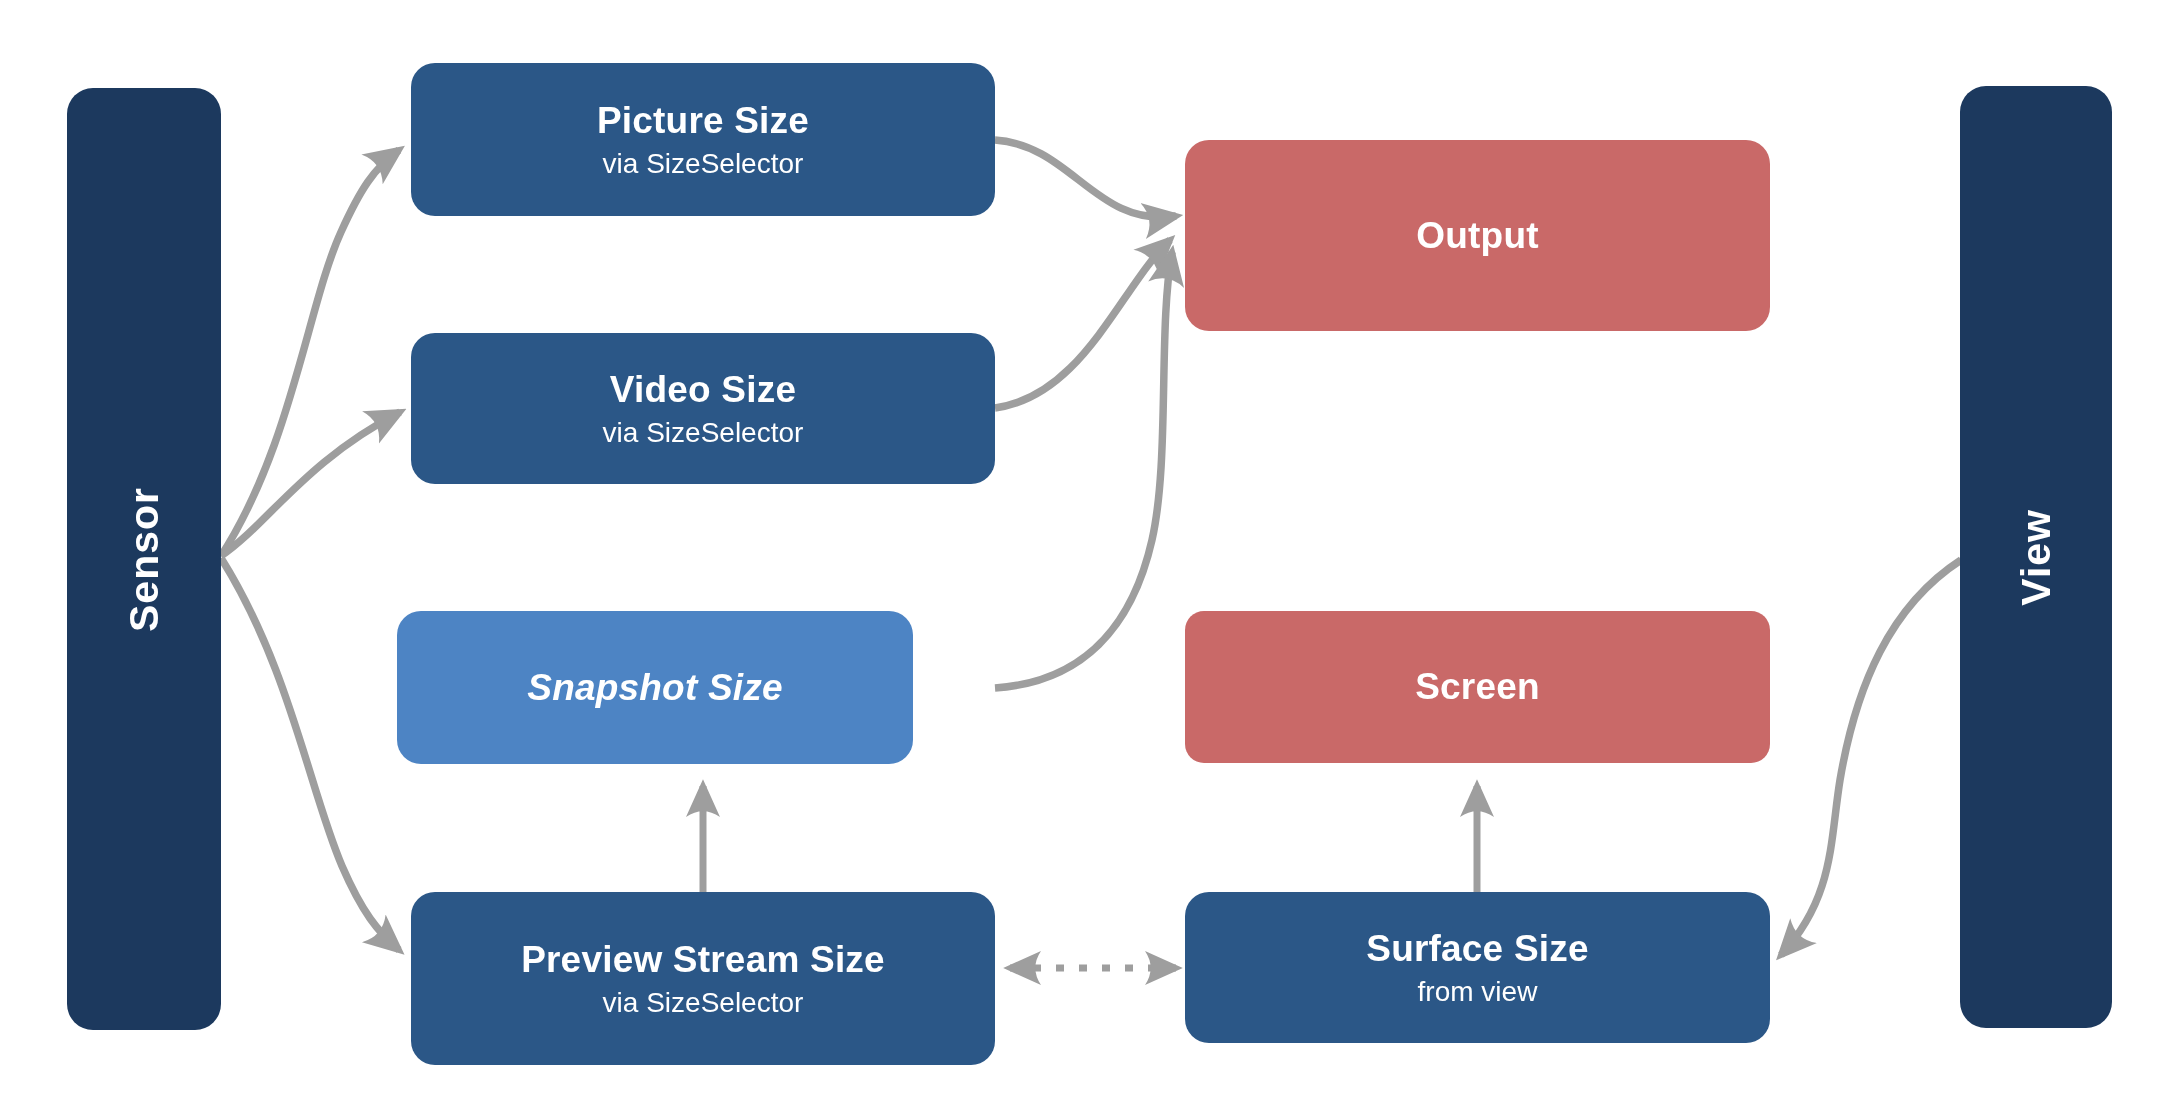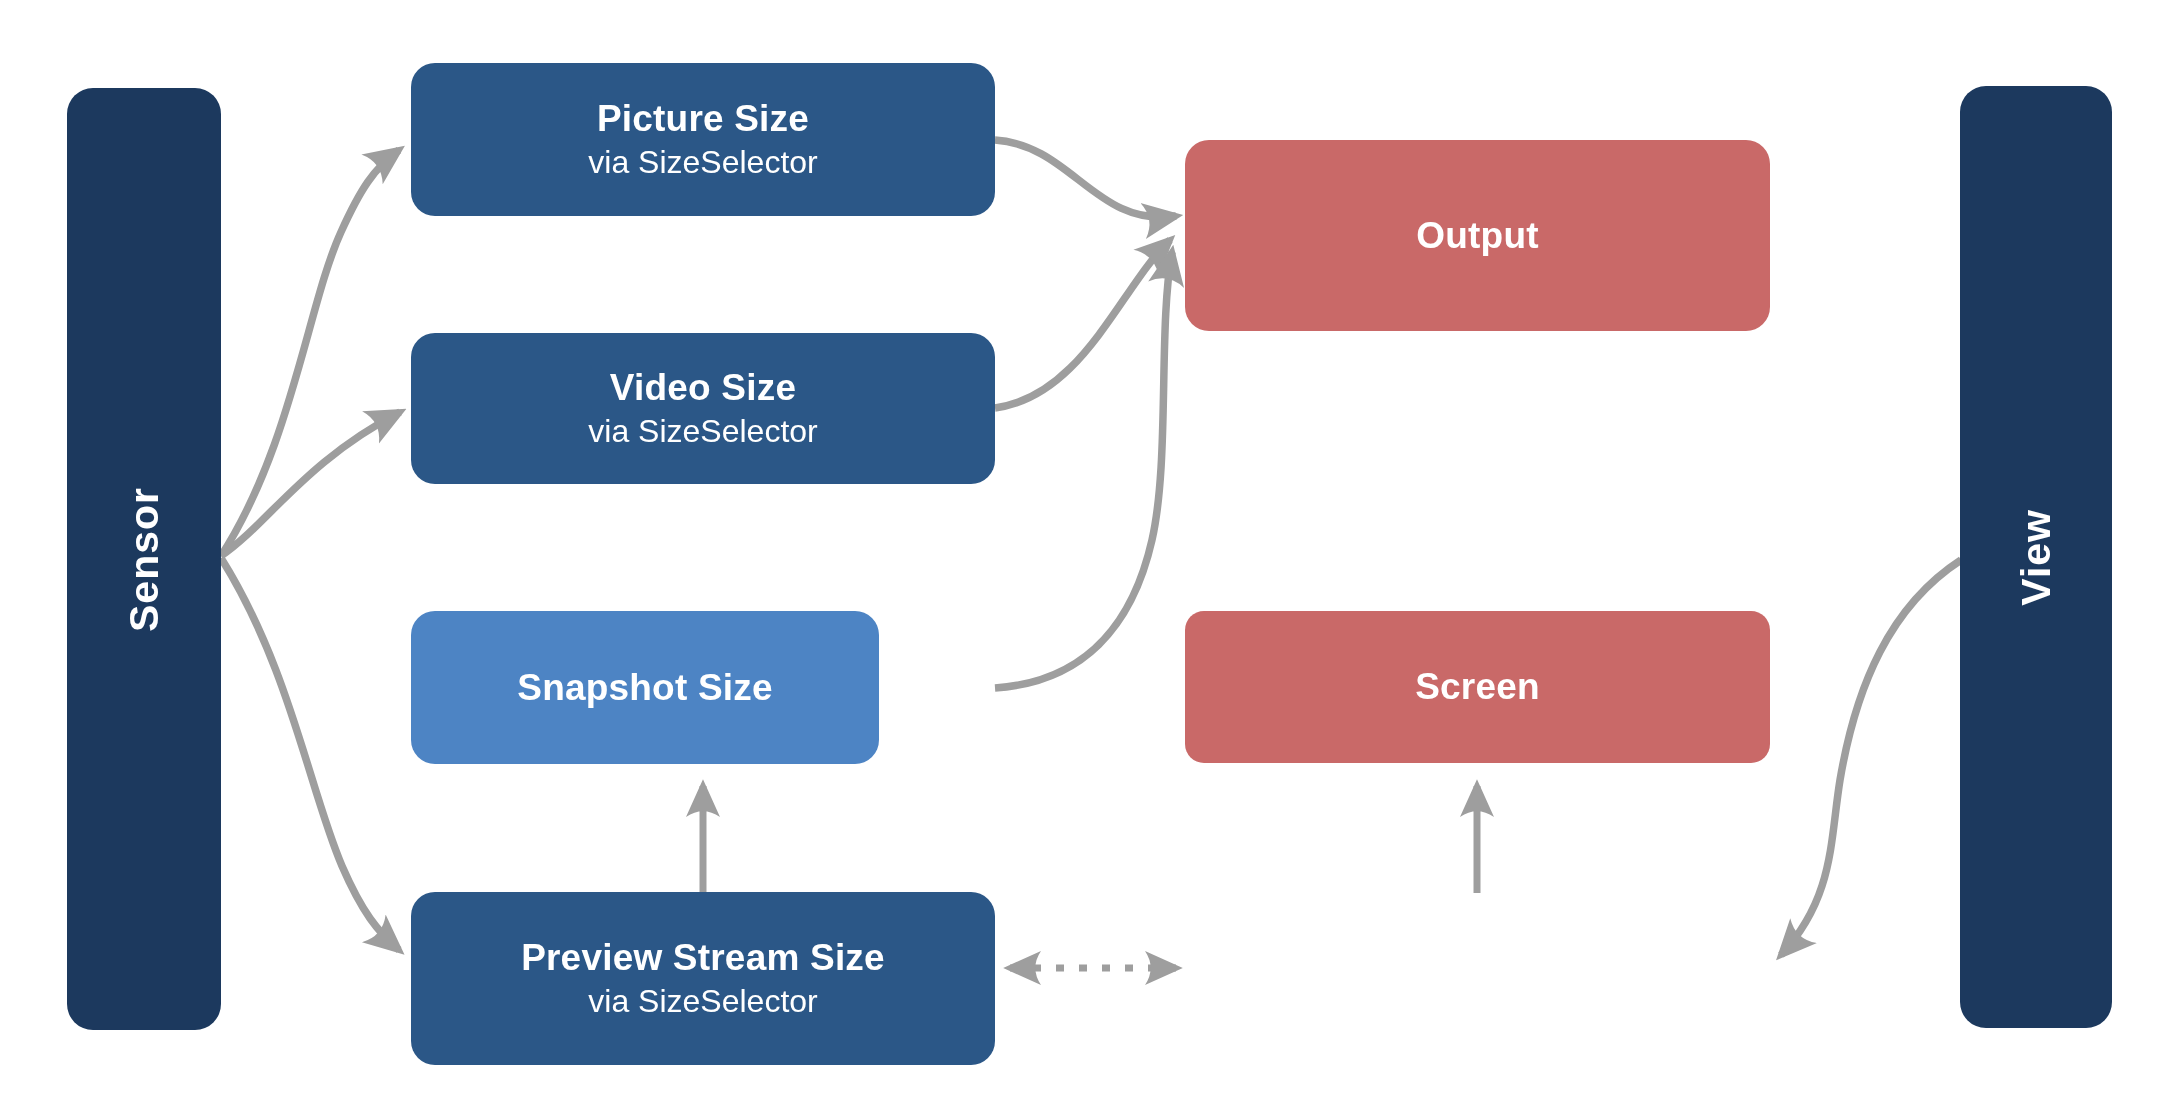--- a/index.html
+++ b/index.html
@@ -14,21 +14,21 @@
   svg.edges{position:absolute; left:0; top:0; width:2182px; height:1104px;}
   .edge{fill:none; stroke:var(--arrow); stroke-width:7.5;}
   .edge.vert{stroke-width:7;}
   .edge.dotted{stroke-width:7; stroke-dasharray:8 15;}
   .node{
     position:absolute; border-radius:24px; color:var(--ink);
     display:flex; flex-direction:column; align-items:center; justify-content:center;
     gap:6px; text-align:center; box-sizing:border-box;
   }
   .node .t{font-size:37px; font-weight:700; line-height:1.12; letter-spacing:.2px;}
-  .node .s{font-size:32px; font-weight:400; line-height:1.12;}
+  .node .s{font-size:28px; font-weight:400; line-height:1.12;}
   .blue{background:var(--blue);}
   .lightblue{background:var(--lightblue);}
   .red{background:var(--red);}
   .rail{background:var(--navy); border-radius:26px;}
   .rail .label{
     writing-mode:vertical-rl; transform:rotate(180deg);
     font-size:41px; font-weight:700; letter-spacing:1px;
   }
 </style>
 </head>
@@ -66,35 +66,39 @@
   <div class="node blue" style="left:411px; top:63px; width:584px; height:153px;">
     <span class="t">Picture Size</span>
     <span class="s">via SizeSelector</span>
   </div>
 
   <div class="node blue" style="left:411px; top:333px; width:584px; height:151px;border-radius:24px;">
     <span class="t">Video Size</span>
     <span class="s">via SizeSelector</span>
   </div>
 
-  <div class="node lightblue" style="left:411px; top:611px; width:468px; height:153px;">
+  <div class="node lightblue" style="left:397px; top:611px; width:516px; height:153px;font-style:italic;">
     <span class="t">Snapshot Size</span>
   </div>
 
   <div class="node blue" style="left:411px; top:892px; width:584px; height:173px;">
     <span class="t">Preview Stream Size</span>
     <span class="s">via SizeSelector</span>
   </div>
 
   <div class="node red" style="left:1185px; top:140px; width:585px; height:191px;">
     <span class="t">Output</span>
   </div>
 
   <div class="node red" style="left:1185px; top:611px; width:585px; height:152px;border-radius:19px;">
     <span class="t">Screen</span>
   </div>
 
+  <div class="node blue" style="left:1185px; top:892px; width:585px; height:151px;">
+    <span class="t">Surface Size</span>
+    <span class="s">from view</span>
+  </div>
 
   <div class="node rail" style="left:1960px; top:86px; width:152px; height:942px;">
     <span class="label">View</span>
   </div>
 
 </div>
 
 </body></html>

